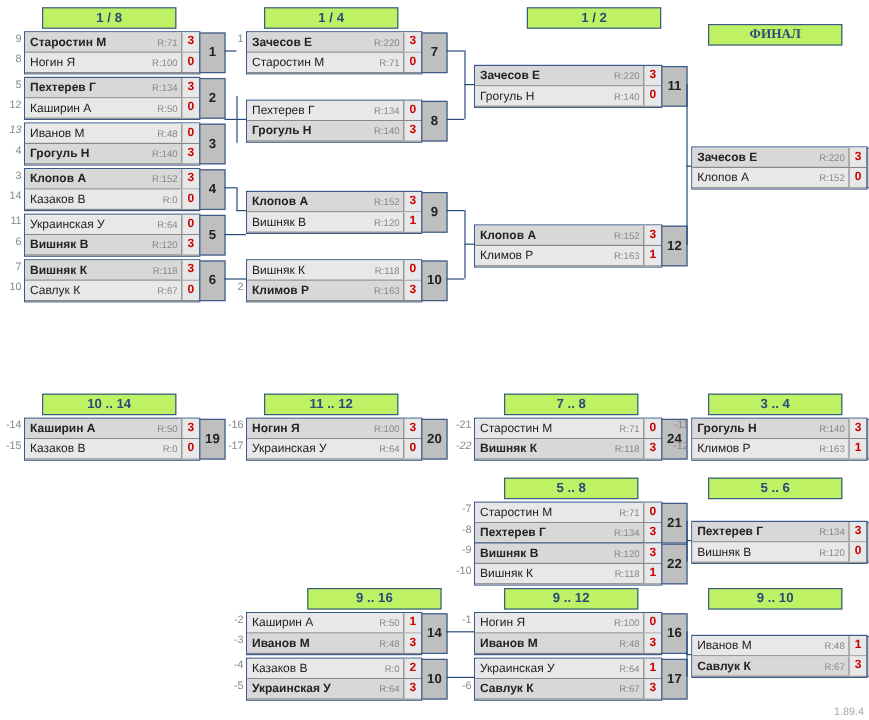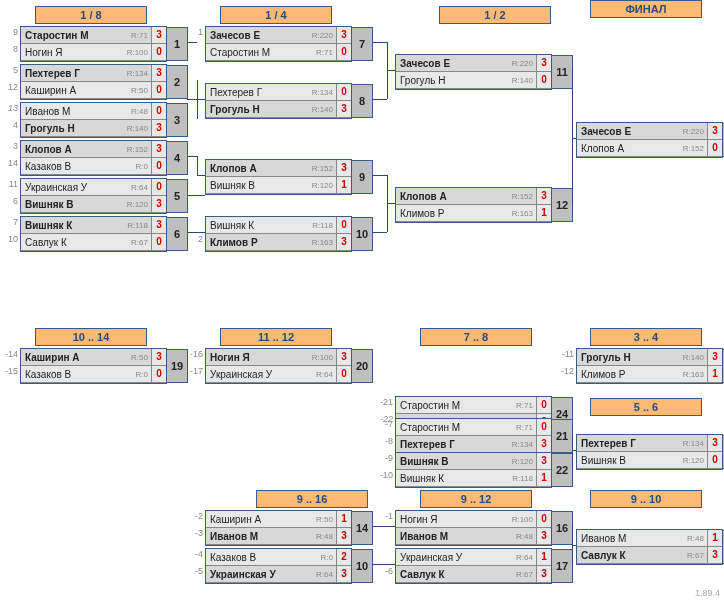--- a/index.html
+++ b/index.html
@@ -8,21 +8,21 @@
     background: #fff;
     font-family: Arial, sans-serif;
     font-size: 10px;
     width: 724px;
     height: 600px;
     position: relative;
     overflow: hidden;
   }
   .header {
     position: absolute;
-    background: #fdba74;
+    background: #bef264;
     border: 1px solid #3a5a8a;
     color: #2a4a7a;
     font-weight: bold;
     font-size: 11px;
     text-align: center;
     padding: 2px 0;
     width: 110px;
   }
   .match {
     position: absolute;
@@ -103,21 +103,21 @@
     font-size: 9px;
   }
 </style>
 </head>
 <body>
 
 <div id="root">
     <div class="header" style="left: 35px; top: 6px;">1 / 8</div>
     <div class="header" style="left: 220px; top: 6px;">1 / 4</div>
     <div class="header" style="left: 420px; top: 6px; margin-left: 19px;">1 / 2</div>
-    <div class="header" style="left: 590px; top: 0;">ФИНАЛ</div>
+    <div class="header" style="left: 590px; top: 20px; font-family: Liberation Serif, serif;">ФИНАЛ</div>
     <div class="header" style="left: 35px; top: 328px;">10 .. 14</div>
     <div class="header" style="left: 220px; top: 328px;">11 .. 12</div>
     <div class="header" style="left: 420px; top: 328px;">7 .. 8</div>
     <div class="header" style="left: 590px; top: 328px;">3 .. 4</div>
     <div class="header" style="left: 420px; top: 398px;">5 .. 8</div>
     <div class="header" style="left: 590px; top: 398px;">5 .. 6</div>
     <div class="header" style="left: 220px; top: 490px; margin-left: 36px;">9 .. 16</div>
     <div class="header" style="left: 420px; top: 490px;">9 .. 12</div>
     <div class="header" style="left: 590px; top: 490px;">9 .. 10</div>
     <div class="match" style="left: 20px; top: 26px;">
@@ -326,21 +326,21 @@
         <div class="score">3</div>
       </div>
       <div class="seed r2" style="top: 17px;">-17</div>
       <div class="match-row">
         <div class="player">Украинская У</div>
         <div class="rating">R:64</div>
         <div class="score">0</div>
       </div>
       <div class="mnum">20</div>
     </div>
-    <div class="match wide" style="left: 395px; top: 348px; margin-top: 48px;">
+    <div class="match wide" style="left: 395px; top: 348px;">
       <div class="seed" style="top: 0px;">-21</div>
       <div class="match-row">
         <div class="player">Старостин М</div>
         <div class="rating">R:71</div>
         <div class="score">0</div>
       </div>
       <div class="seed r2" style="top: 17px; font-style: italic;">-22</div>
       <div class="match-row winner">
         <div class="player">Вишняк К</div>
         <div class="rating">R:118</div>

